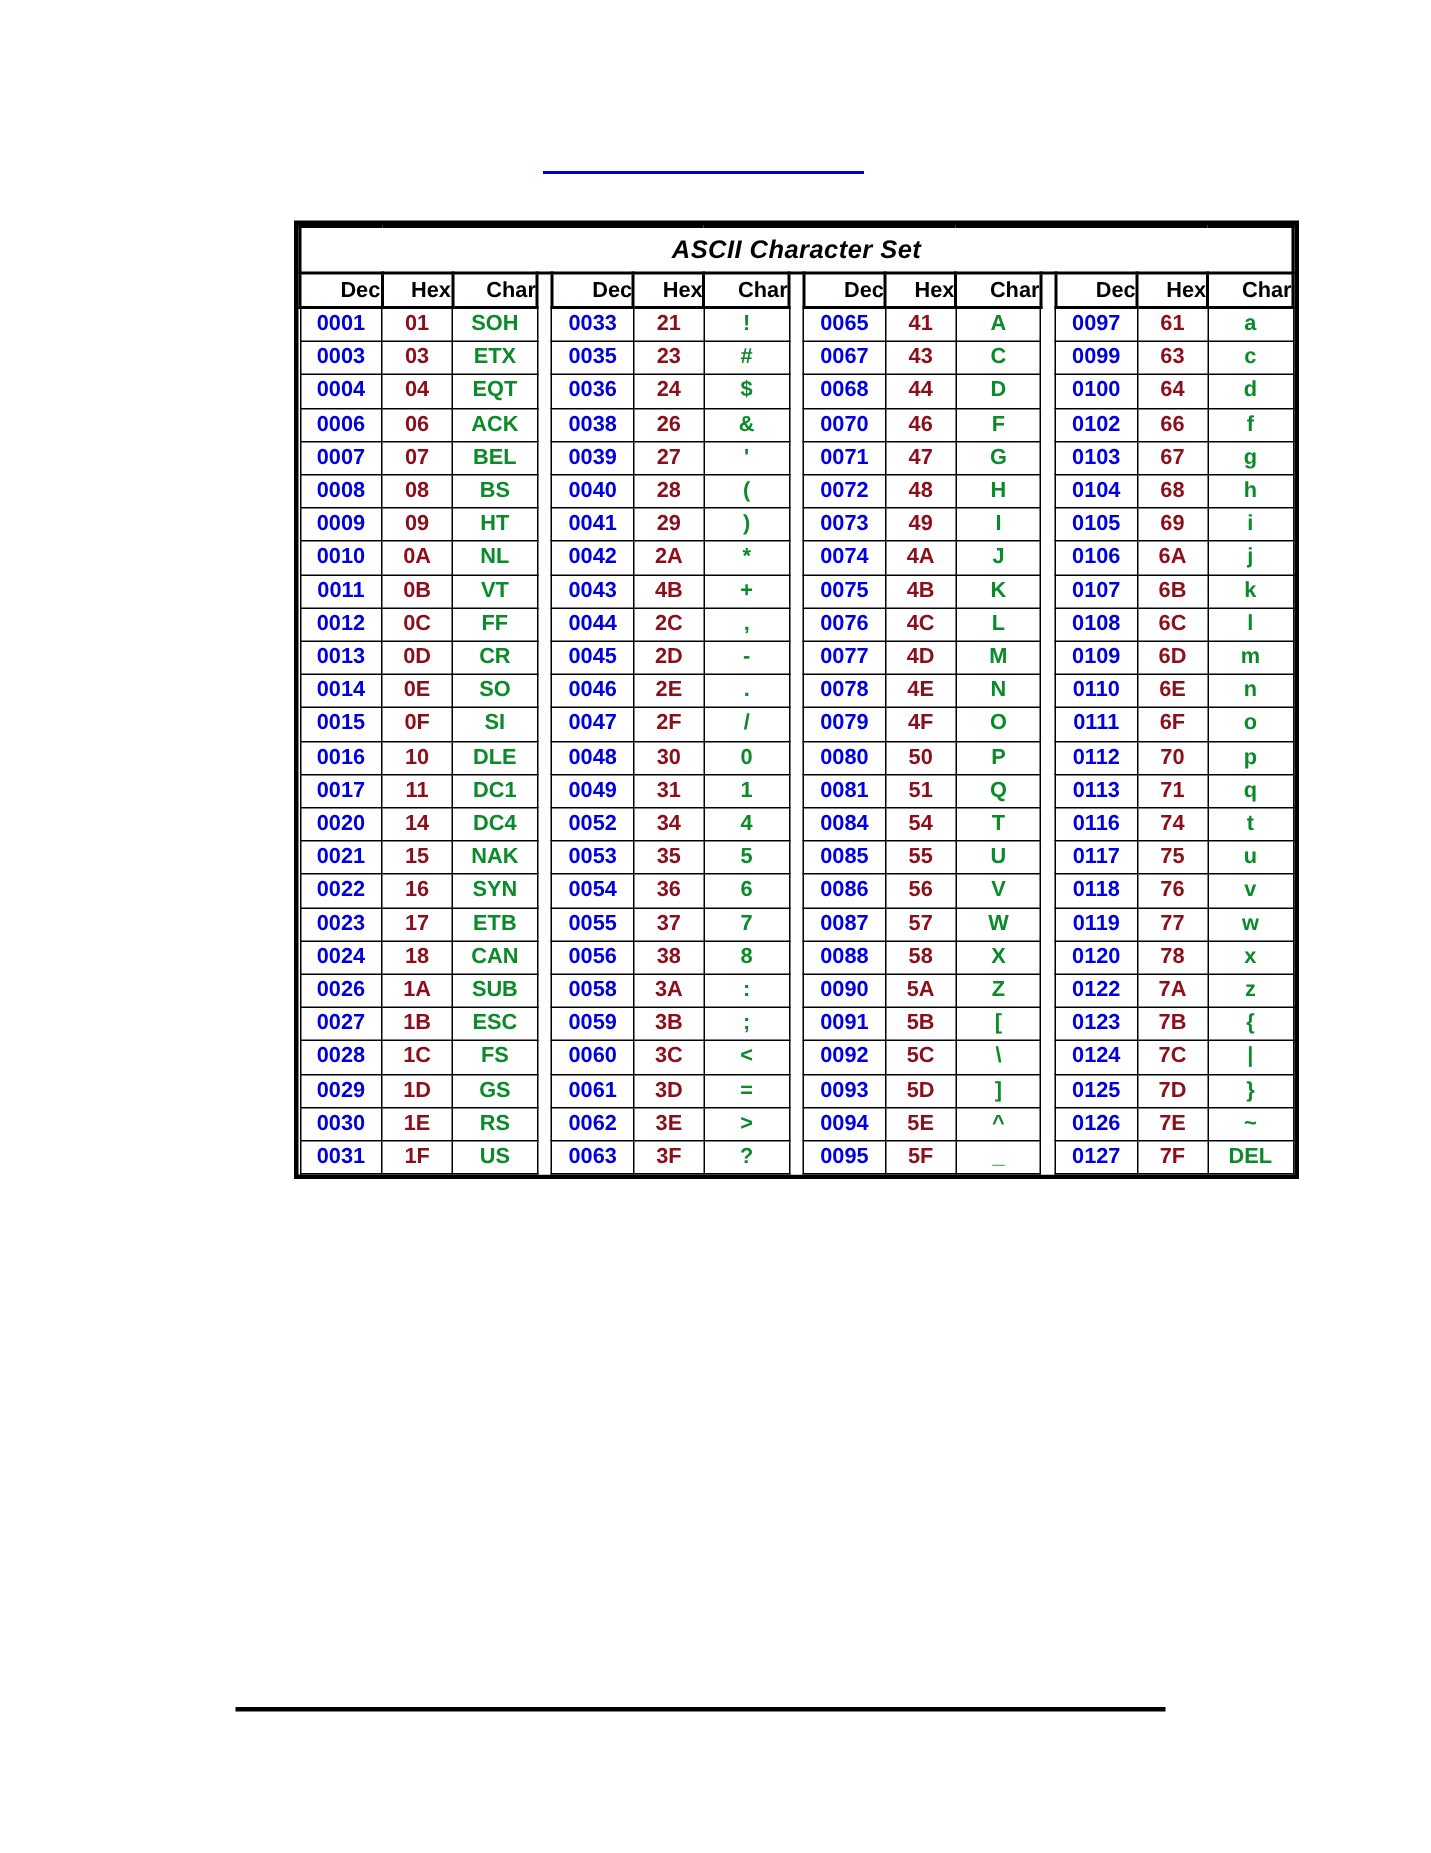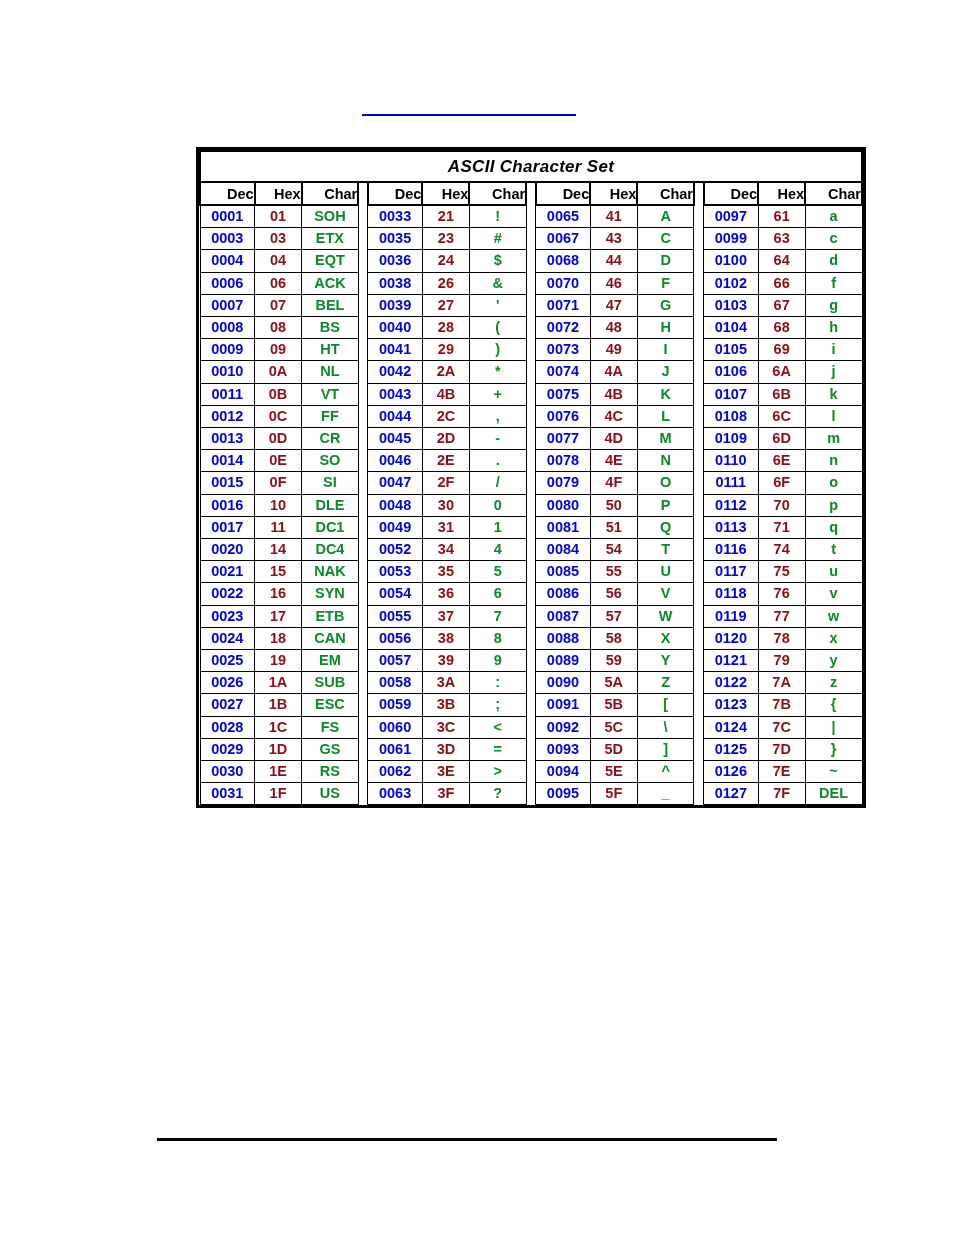--- a/index.html
+++ b/index.html
@@ -502,37 +502,20 @@
             <td class="gutter"></td>
             <td class="cell dec">0088</td>
             <td class="cell hex">58</td>
             <td class="cell chr">X</td>
             <td class="gutter"></td>
             <td class="cell dec">0120</td>
             <td class="cell hex">78</td>
             <td class="cell chr">x</td>
           </tr>
           <tr>
-            <td class="cell dec">0025</td>
-            <td class="cell hex">19</td>
-            <td class="cell chr">EM</td>
-            <td class="gutter"></td>
-            <td class="cell dec">0057</td>
-            <td class="cell hex">39</td>
-            <td class="cell chr">9</td>
-            <td class="gutter"></td>
-            <td class="cell dec">0089</td>
-            <td class="cell hex">59</td>
-            <td class="cell chr">Y</td>
-            <td class="gutter"></td>
-            <td class="cell dec">0121</td>
-            <td class="cell hex">79</td>
-            <td class="cell chr">y</td>
-          </tr>
-          <tr>
             <td class="cell dec">0026</td>
             <td class="cell hex">1A</td>
             <td class="cell chr">SUB</td>
             <td class="gutter"></td>
             <td class="cell dec">0058</td>
             <td class="cell hex">3A</td>
             <td class="cell chr">:</td>
             <td class="gutter"></td>
             <td class="cell dec">0090</td>
             <td class="cell hex">5A</td>

